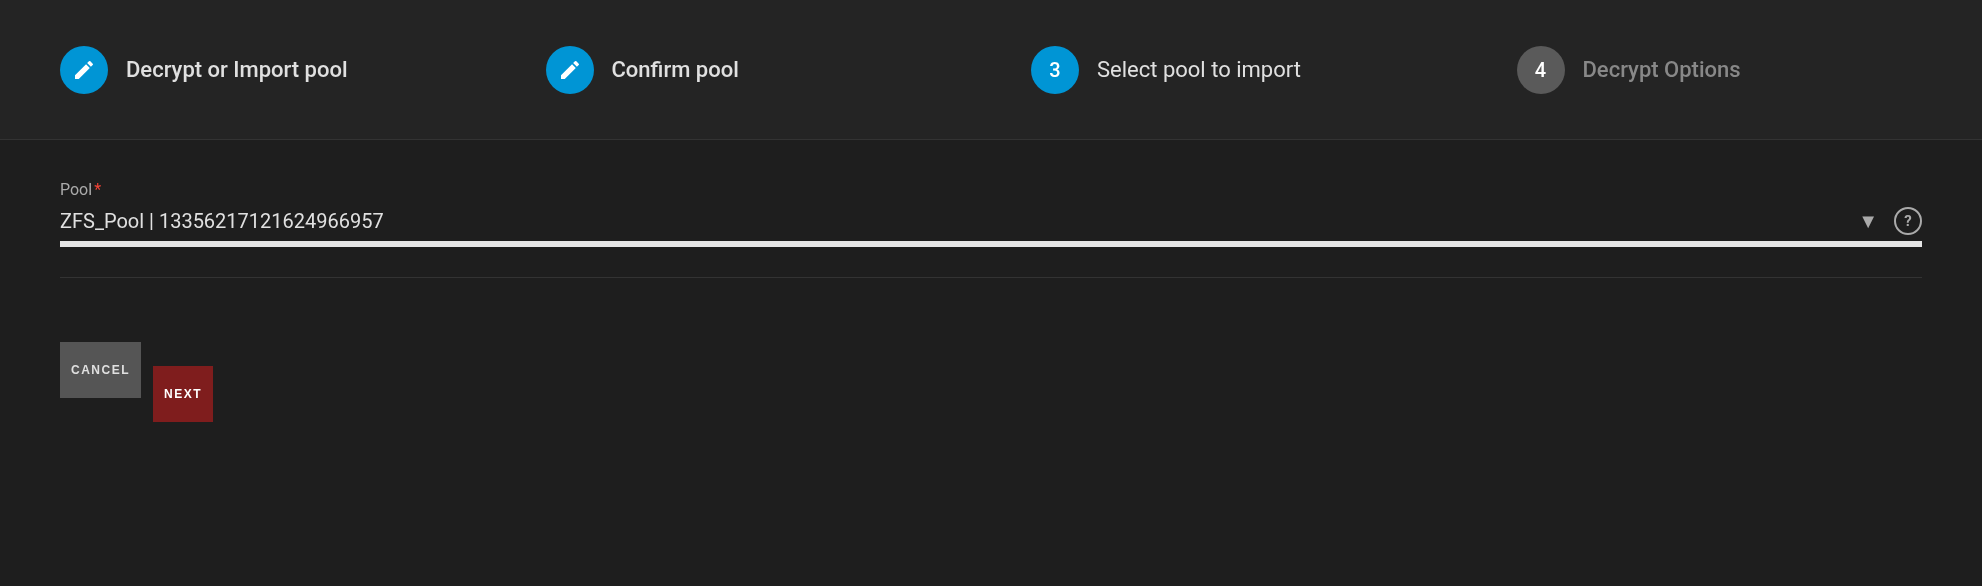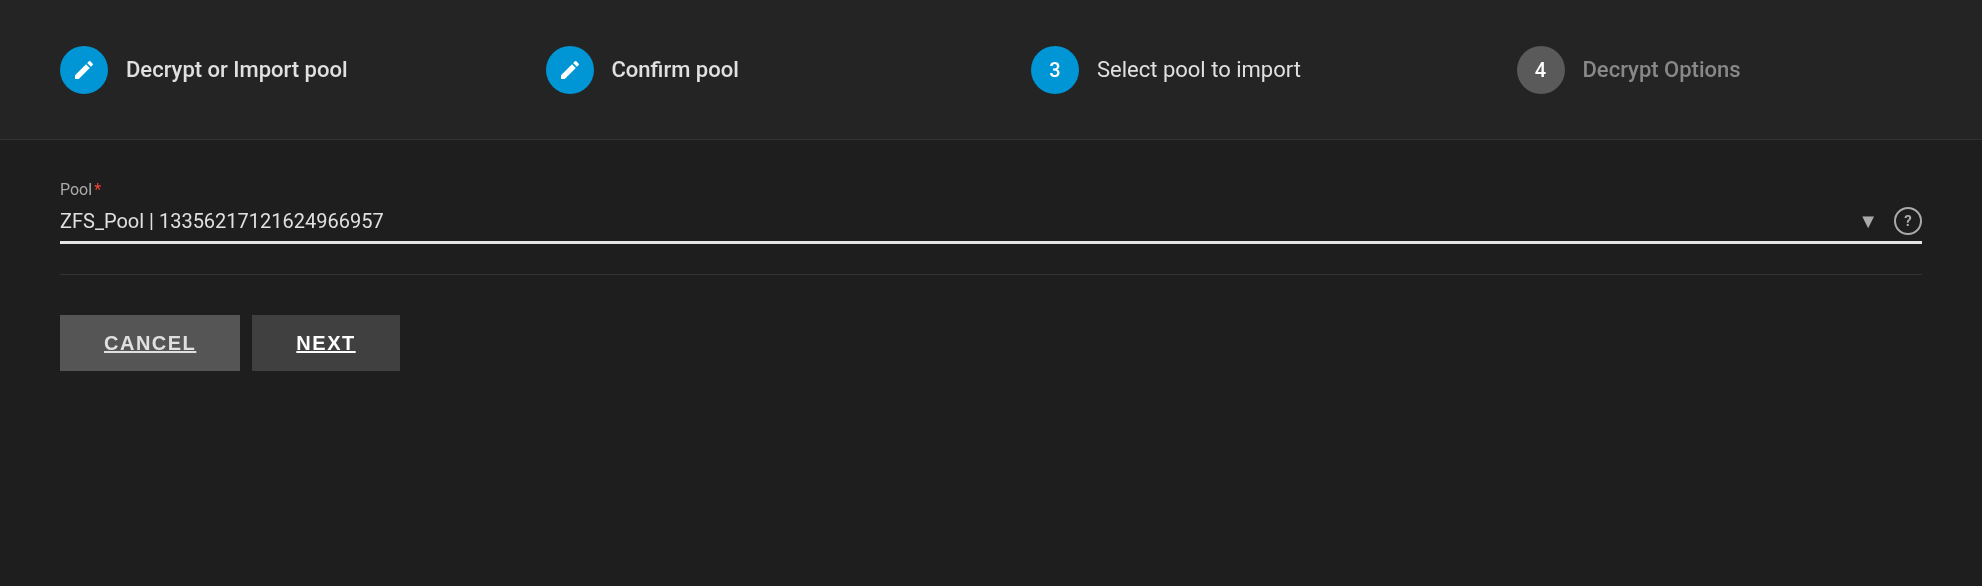--- a/index.html
+++ b/index.html
@@ -99,21 +99,21 @@
     }
 
     .field-label .required {
       color: #f44336;
       margin-left: 2px;
     }
 
     .select-wrapper {
       position: relative;
       width: 100%;
-      border-bottom: 3px solid #e5e5e5;
+      border-bottom: 6px solid #e5e5e5;
       display: flex;
       align-items: center;
       padding-bottom: 4px;
     }
 
     .select-value {
       font-size: 20px;
       color: #e0e0e0;
       flex: 1;
       padding: 4px 0;
@@ -151,38 +151,38 @@
     
     .button-row {
       display: flex;
       align-items: center;
       gap: 12px;
       margin-top: 10px;
     }
 
     .btn {
       height: 56px;
-      padding: 0 44px;
-      font-size: 20px;
+      padding: 0 11px;
+      font-size: 12px;
       font-weight: 700;
       letter-spacing: 1.5px;
       border: none;
       cursor: pointer;
       text-transform: uppercase;
-      text-decoration: underline;
     }
 
     .btn-secondary {
       background-color: #555;
       color: #e0e0e0;
     }
 
     .btn-primary {
-      background-color: #404040;
+      background-color: #7f1d1d;
       color: white;
+      margin-top: 48px;
     }
   </style>
 </head>
 <body>
 
 <div class="wizard-container">
 
   <div class="steps-header">
 
     <div class="step">

